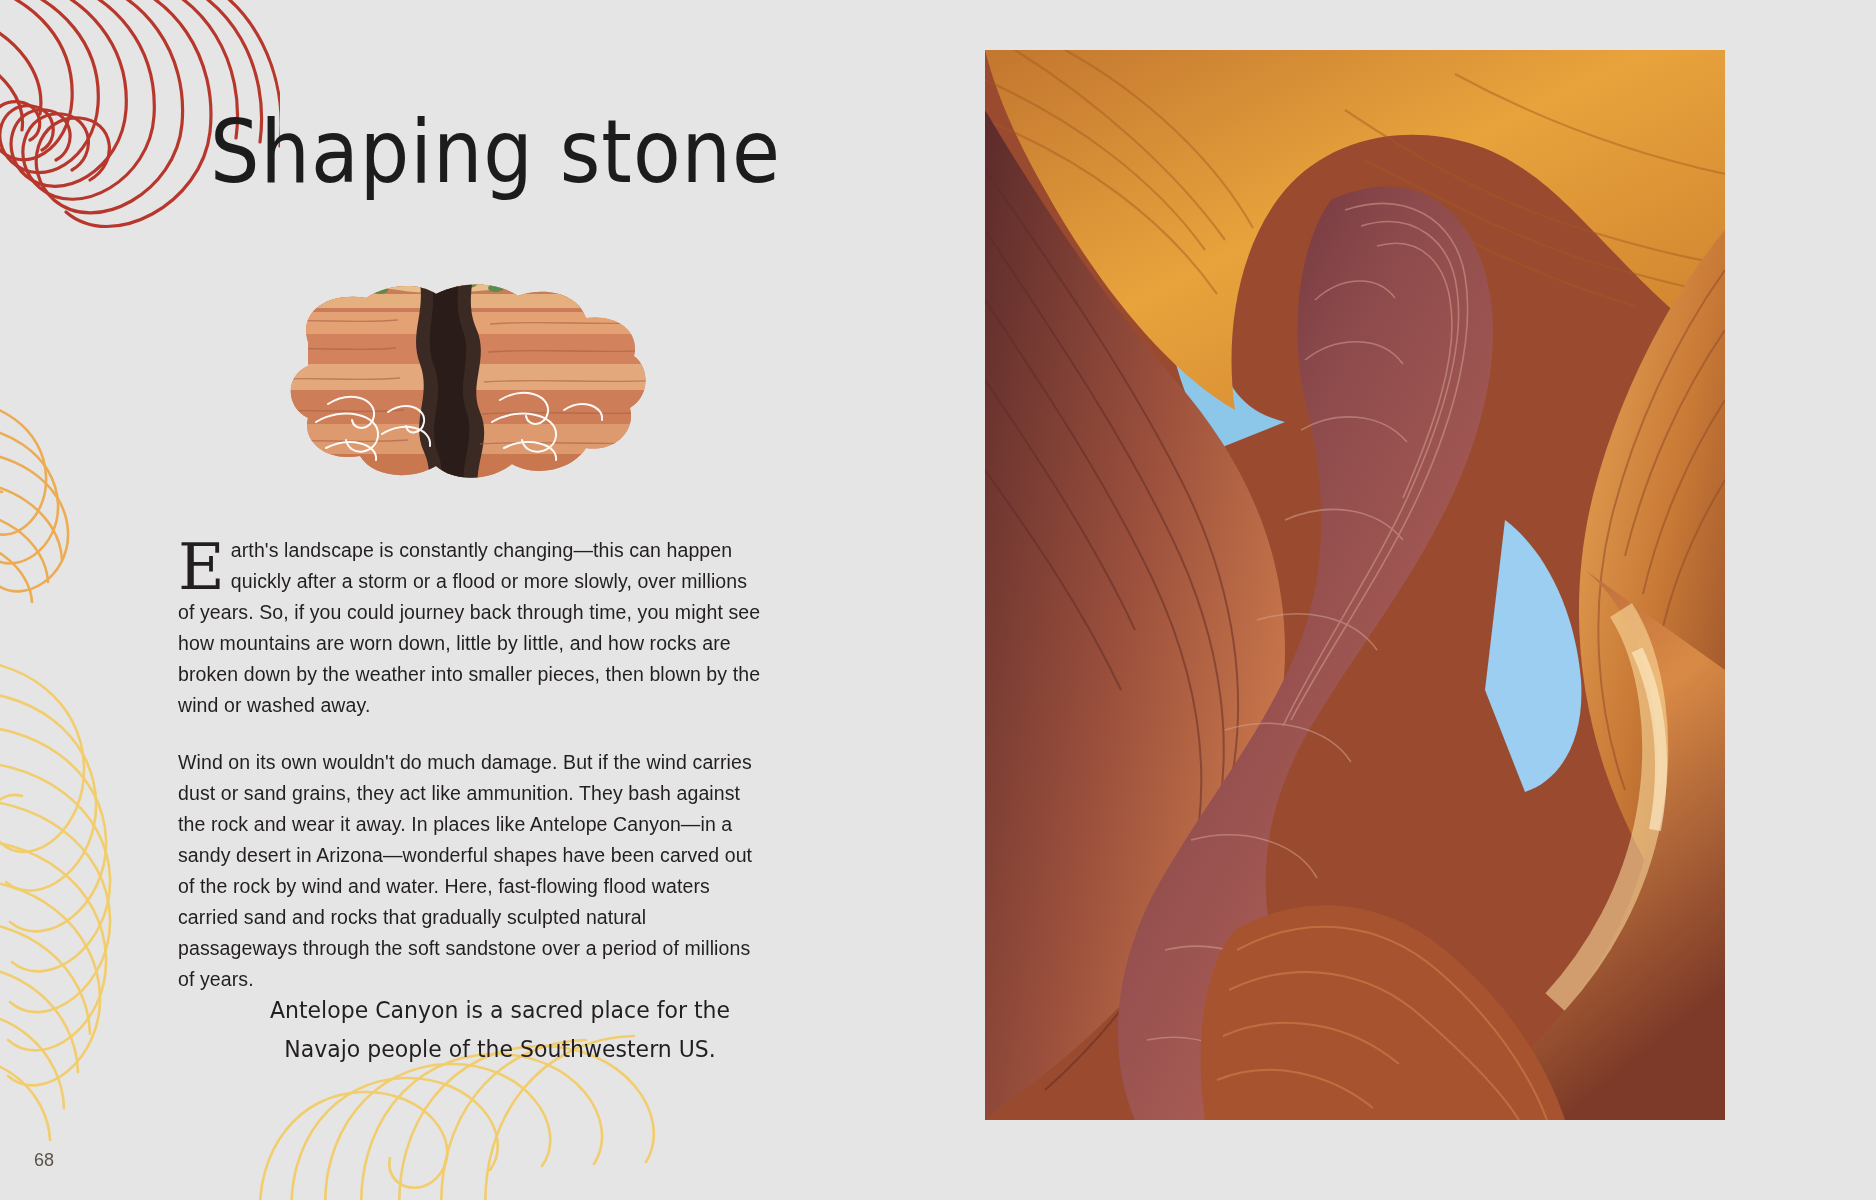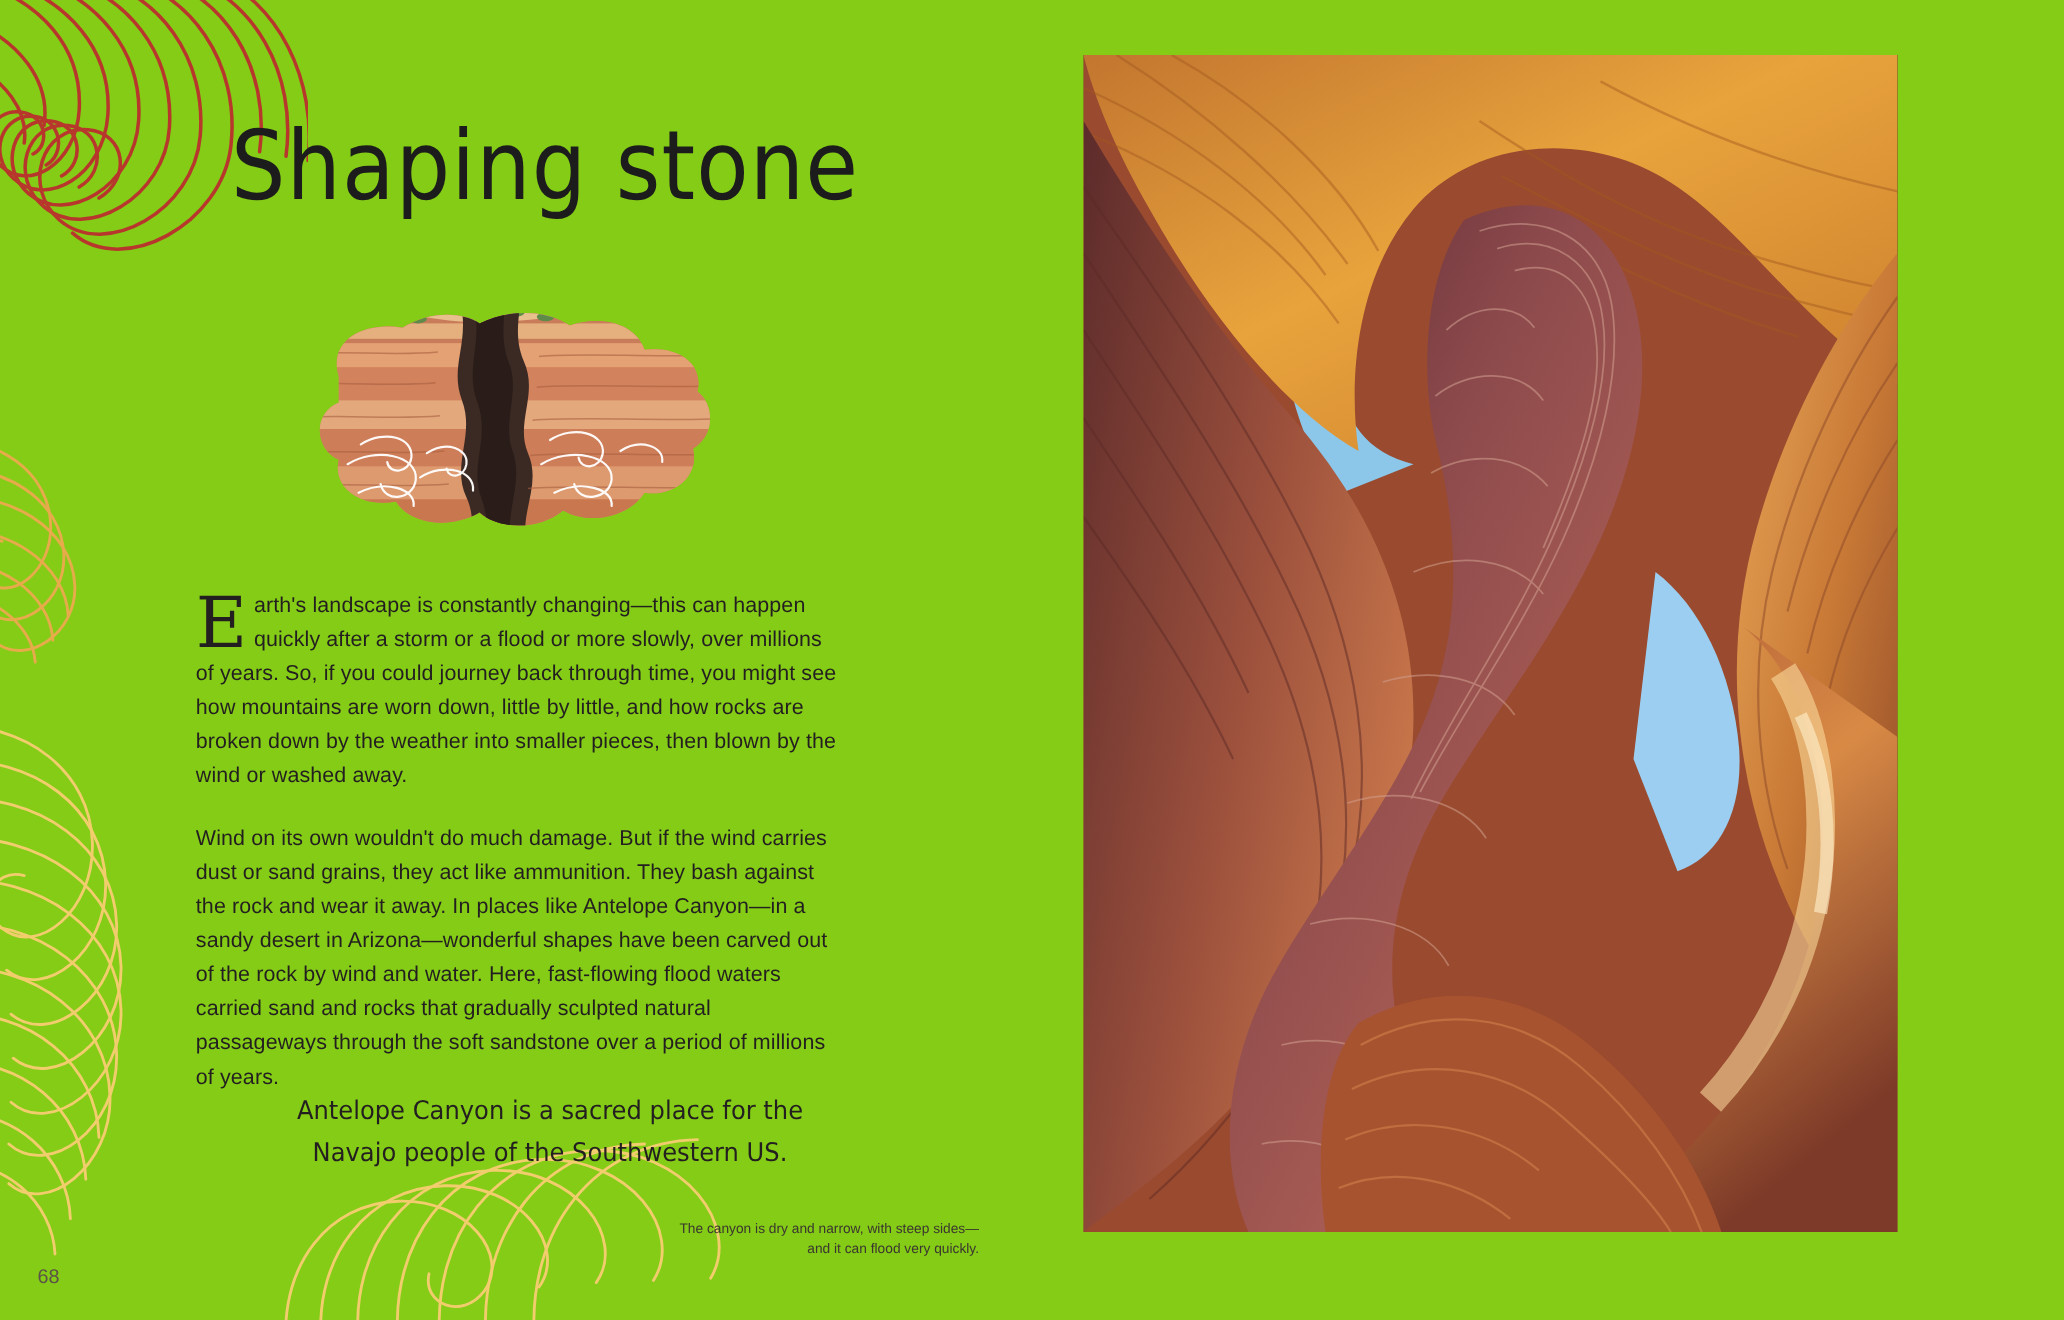--- a/index.html
+++ b/index.html
@@ -4,21 +4,21 @@
 <style>
   html, body {
     margin: 0;
     padding: 0;
     background: #ffffff;
   }
   .page {
     position: relative;
     width: 1876px;
     height: 1200px;
-    background: #84cc16;
+    background: #e5e5e5;
     overflow: hidden;
     font-family: "Liberation Sans", sans-serif;
   }
 
   
   .swirl {
     position: absolute;
     pointer-events: none;
   }
   .swirl-top-left { top: -10px; left: -20px; width: 300px; height: 420px; }
@@ -346,17 +346,16 @@
         <path d="M244,940 C310,908 384,920 436,966 C484,1008 518,1044 534,1070"></path>
         <path d="M238,986 C298,960 366,974 414,1014"></path>
         <path d="M232,1030 C286,1008 346,1024 388,1058"></path>
       </g>
 
       <rect width="740" height="1070" fill="none"></rect>
       <path d="M0,0 L740,0 L740,1070 L0,1070 Z" fill="none" stroke="#00000022" stroke-width="0"></path>
     </svg>
   </div>
 
-  <div class="photo-caption">The canyon is dry and narrow, with steep sides—and it can flood very quickly.</div>
 
   <div class="page-number">68</div>
 
 </div>
 
 </body></html>

